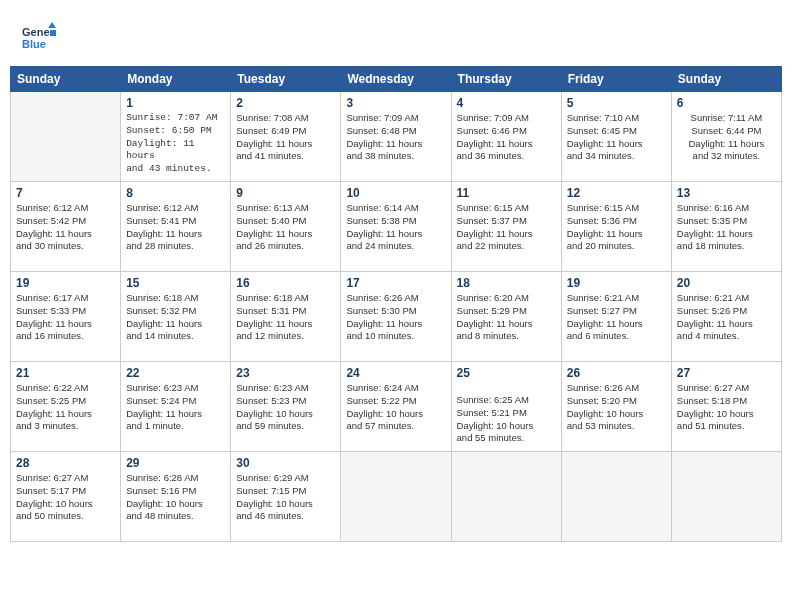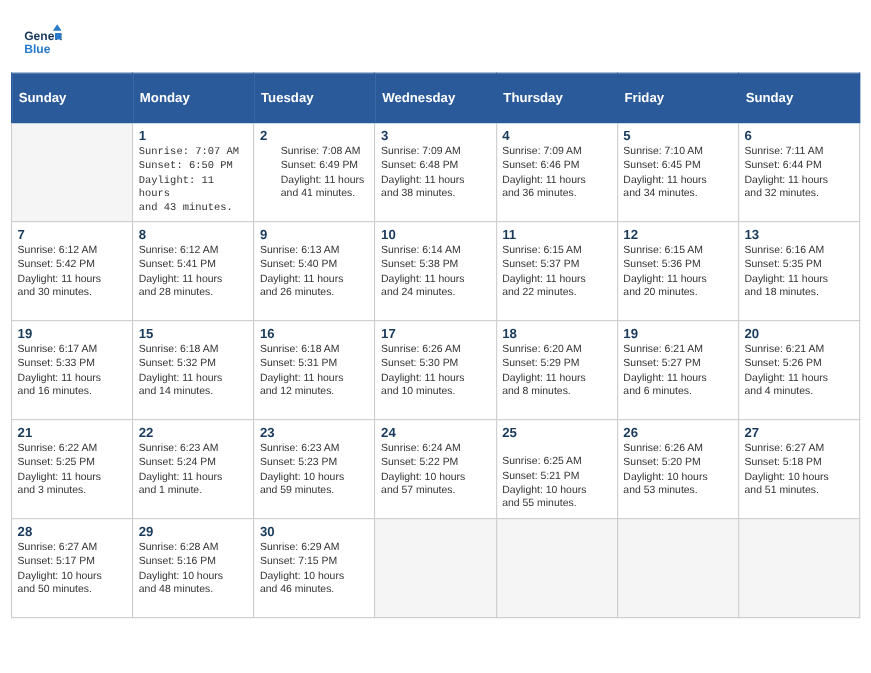--- a/index.html
+++ b/index.html
@@ -47,21 +47,21 @@
       width: 100%;
       border-collapse: collapse;
       margin-top: 6px;
     }
     .calendar th {
       background: #2a5a9a;
       color: #fff;
       font-size: 12px;
       font-weight: bold;
       text-align: left;
-      padding: 15px 6px;
+      padding: 5px 6px;
       border: 1px solid #2a5a9a;
     }
     .calendar td {
       border: 1px solid #ccc;
       vertical-align: top;
       padding: 4px 5px;
       width: calc(100% / 7);
       height: 90px;
       font-size: 10px;
       color: #333;
@@ -122,21 +122,21 @@
         <td class="empty"></td>
         <td>
           <span class="day-num">1</span>
           <div class="day-info" style="white-space: pre-line; font-family: Liberation Mono, monospace;">Sunrise: 7:07 AM
 Sunset: 6:50 PM
 Daylight: 11 hours
 and 43 minutes.</div>
         </td>
         <td>
           <span class="day-num">2</span>
-          <div class="day-info" style="white-space: pre-line; margin-left: 19px;">Sunrise: 7:08 AM
+          <div class="day-info" style="white-space: pre-line;">Sunrise: 7:08 AM
 Sunset: 6:49 PM
 Daylight: 11 hours
 and 41 minutes.</div>
         </td>
         <td>
           <span class="day-num">3</span>
           <div class="day-info" style="white-space: pre-line;">Sunrise: 7:09 AM
 Sunset: 6:48 PM
 Daylight: 11 hours
 and 38 minutes.</div>
@@ -150,21 +150,21 @@
         </td>
         <td>
           <span class="day-num">5</span>
           <div class="day-info" style="white-space: pre-line;">Sunrise: 7:10 AM
 Sunset: 6:45 PM
 Daylight: 11 hours
 and 34 minutes.</div>
         </td>
         <td>
           <span class="day-num">6</span>
-          <div class="day-info" style="white-space: pre-line;">Sunrise: 7:11 AM
+          <div class="day-info" style="white-space: pre-line; text-align: center;">Sunrise: 7:11 AM
 Sunset: 6:44 PM
 Daylight: 11 hours
 and 32 minutes.</div>
         </td>
       </tr>
       <tr>
         <td>
           <span class="day-num">7</span>
           <div class="day-info" style="white-space: pre-line;">Sunrise: 6:12 AM
 Sunset: 5:42 PM

